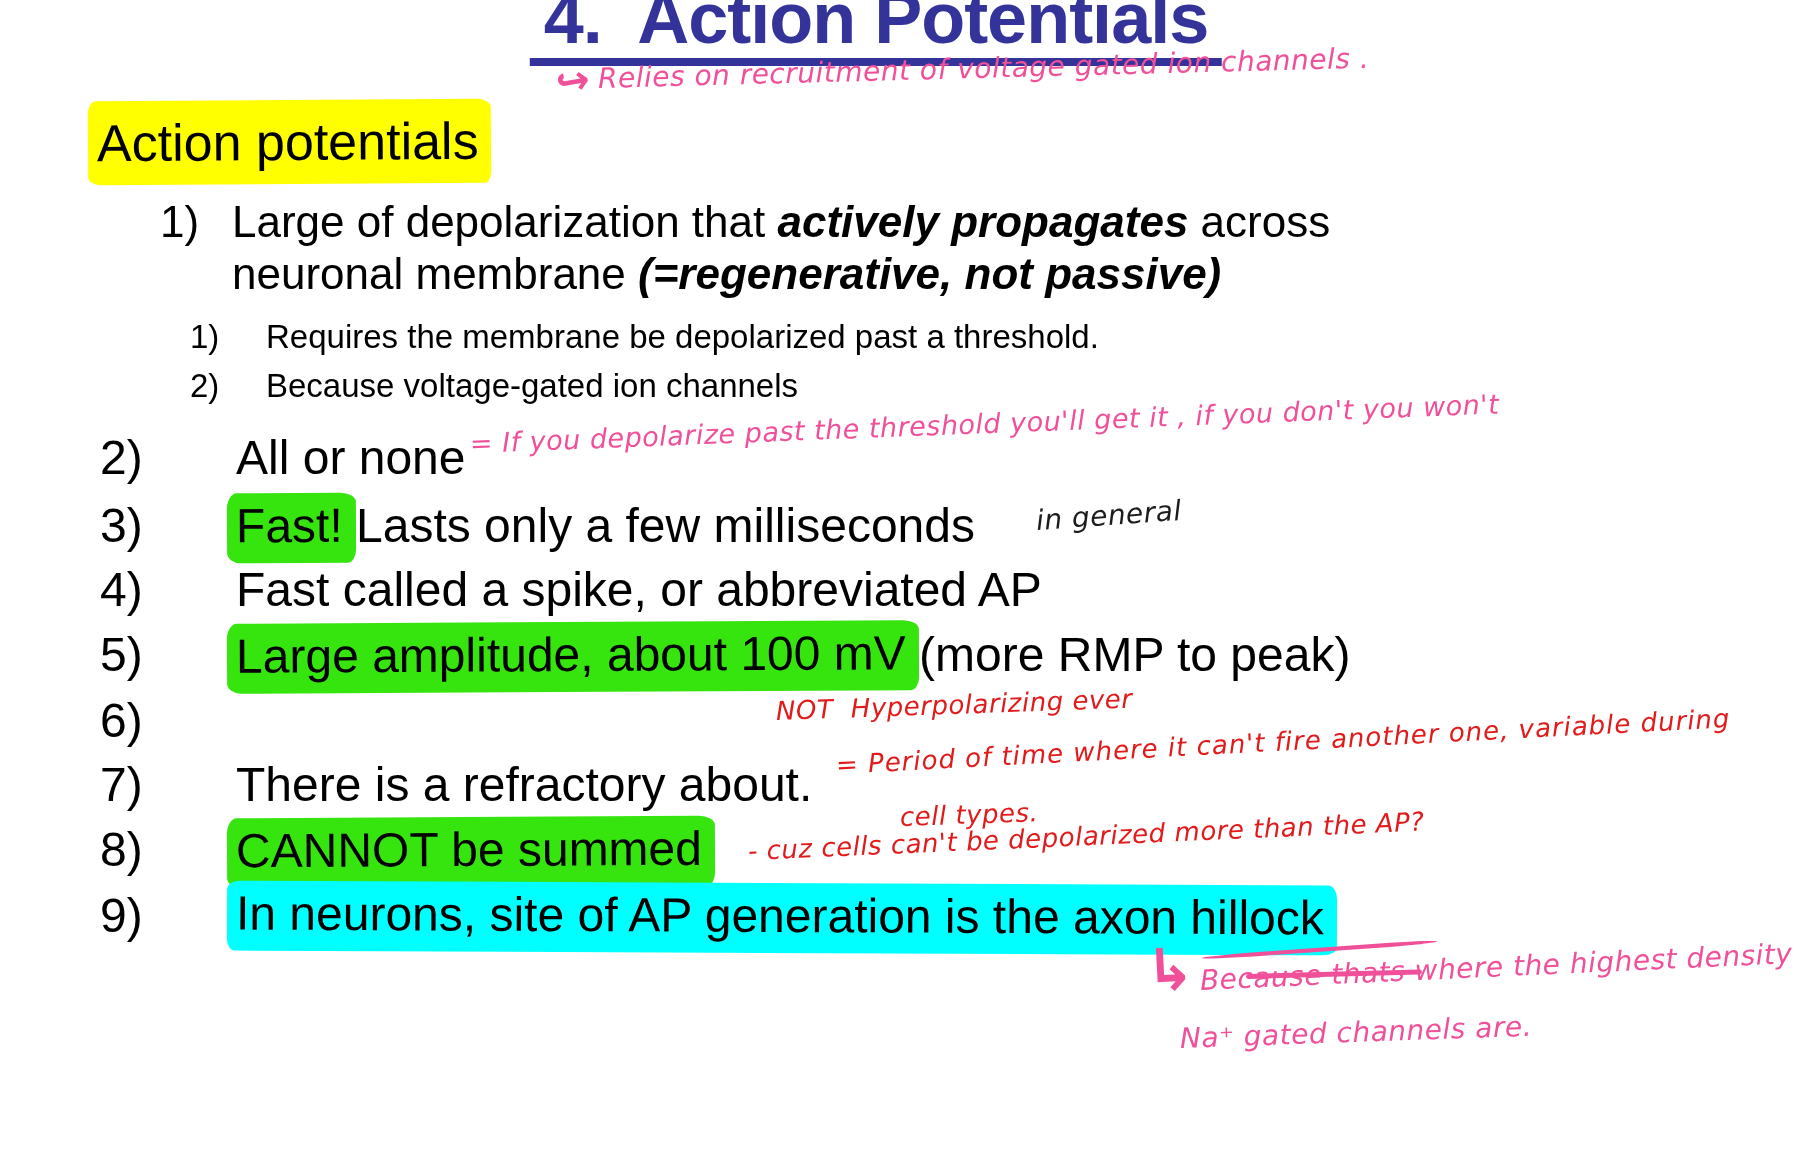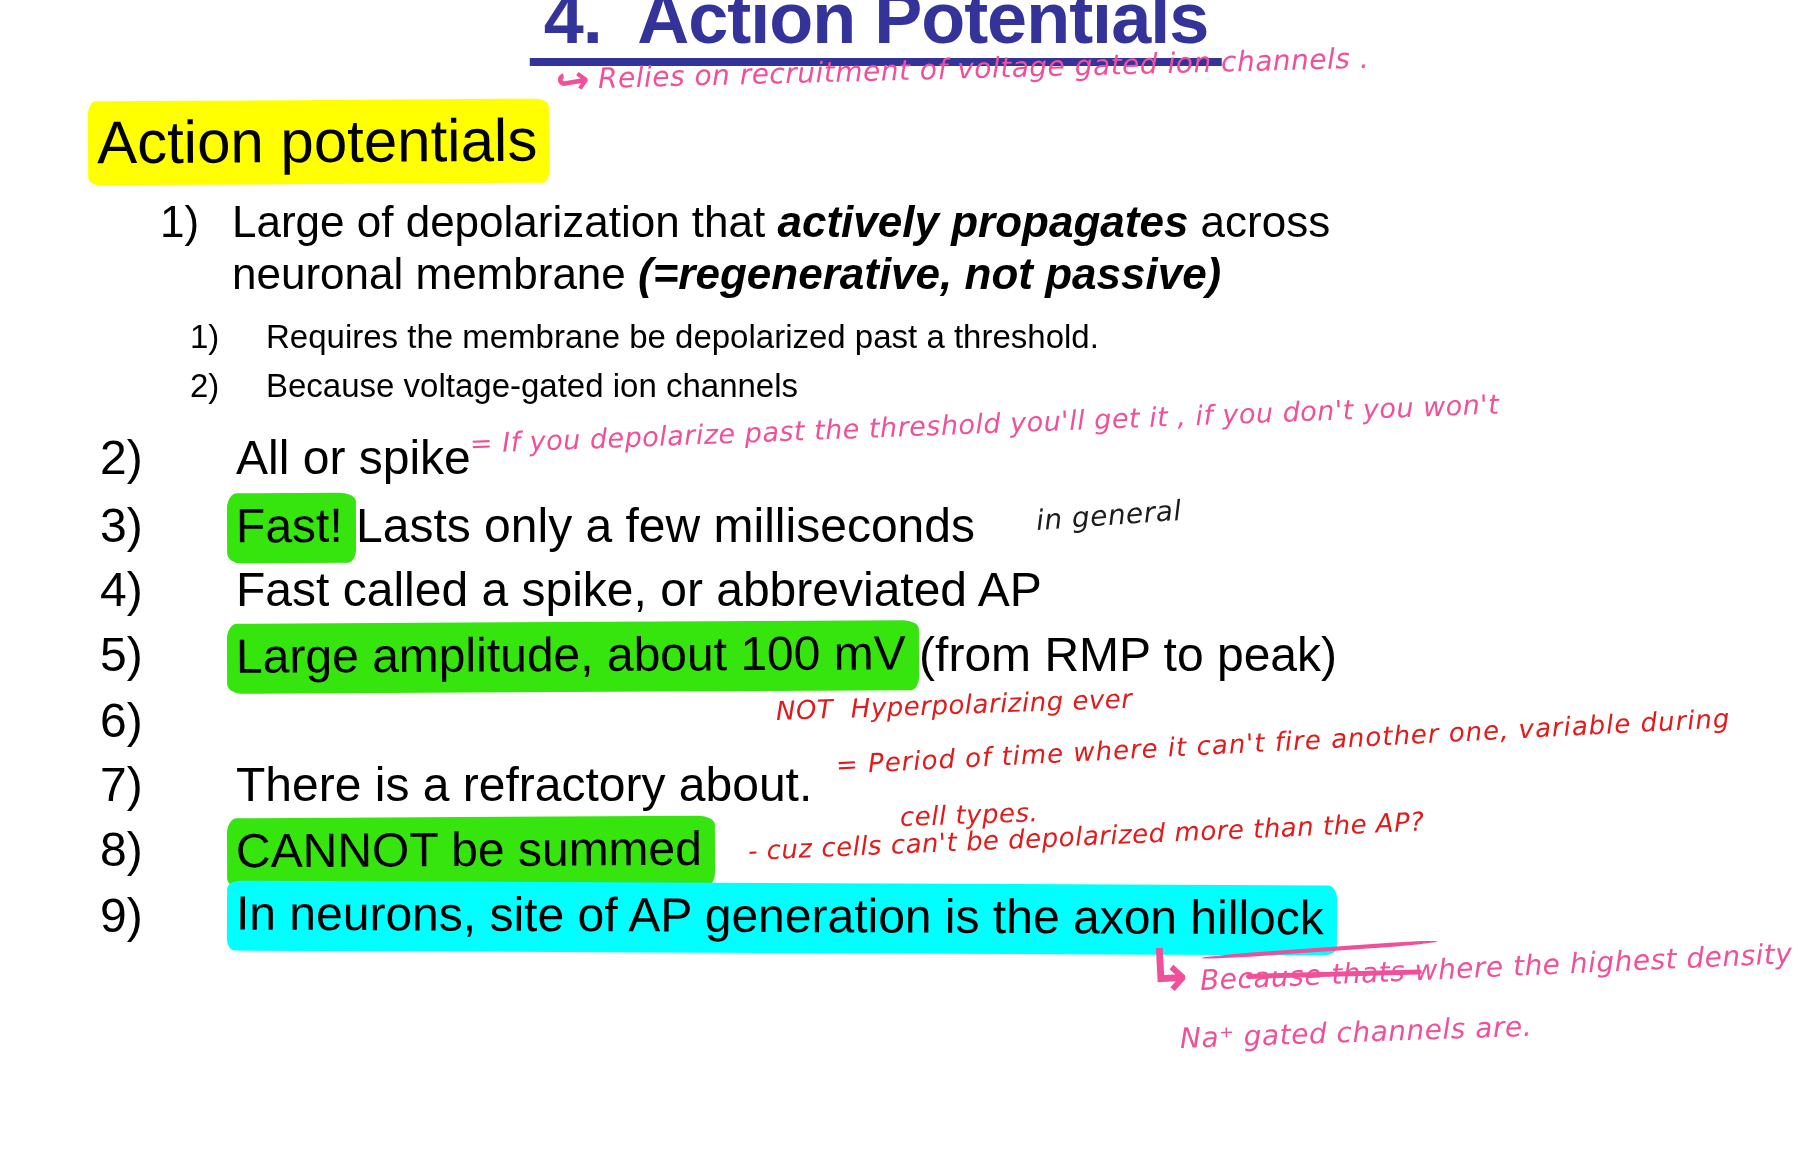--- a/index.html
+++ b/index.html
@@ -7,21 +7,21 @@
     position:relative; width:1796px; height:1167px; overflow:hidden;
     background:#ffffff; font-family:"Liberation Sans", sans-serif; color:#000;
   }
   
   .title-wrap{position:absolute; top:-18px; left:calc(50% - 22px); transform:translateX(-50%); white-space:nowrap;}
   .slide-title{
     display:inline-block; font-size:72px; line-height:72px; font-weight:900; letter-spacing:-1px;
     color:var(--title_navy); border-bottom:8px solid var(--title_navy); padding:0 14px 4px 14px; white-space:pre;
   }
   
-  .heading{position:absolute; left:88px; top:100px; font-size:60px; line-height:64px;}
+  .heading{position:absolute; left:88px; top:100px; font-size:52px; line-height:64px;}
   .hl{display:inline-block;}
   .hl-yellow{background:var(--highlight_yellow); padding:10px 12px 10px 9px; border-radius:8px 14px 6px 12px / 14px 8px 12px 8px; transform:rotate(-0.35deg);}
   .hl-green{background:var(--highlight_green); padding:5px 13px 9px 9px; margin:-5px -13px -9px -9px; border-radius:10px 16px 8px 14px / 16px 9px 14px 10px; transform:rotate(-0.3deg);}
   .hl-cyan{background:var(--highlight_cyan); padding:5px 13px 9px 9px; margin:-5px -13px -9px -9px; border-radius:12px 9px 14px 8px / 9px 14px 8px 12px; transform:rotate(0.25deg);}
   
   .li{position:absolute; line-height:56px;}
   .li .num{position:absolute; left:0; top:0;}
   .li-1{left:160px; top:196px; width:1352px; font-size:44px; line-height:52px;}
   .li-1 .txt{display:block; margin-left:72px;}
   .emph{font-weight:bold; font-style:italic; text-decoration-thickness:3px;}
@@ -81,38 +81,38 @@
     <span class="num">1)</span>
     <span class="txt">Requires the membrane be depolarized past a threshold.</span>
   </div>
   <div class="li li-sub sub2">
     <span class="num">2)</span>
     <span class="txt">Because voltage-gated ion channels</span>
   </div>
 
   <div class="li main li-2">
     <span class="num">2)</span>
-    <span class="txt">All or spike</span>
+    <span class="txt">All or none</span>
   </div>
   <div class="hand ink-pink note-i2">= If you depolarize past the threshold you'll get it , if you don't you won't</div>
 
   <div class="li main li-3">
     <span class="num">3)</span>
     <span class="txt"><span class="hl hl-green"><span>Fast!</span></span><span> Lasts only a few milliseconds</span></span>
   </div>
   <div class="hand ink-dark note-i3">in general</div>
 
   <div class="li main li-4">
     <span class="num">4)</span>
     <span class="txt">Fast called a spike, or abbreviated AP</span>
   </div>
 
   <div class="li main li-5">
     <span class="num">5)</span>
-    <span class="txt"><span class="hl hl-green"><span>Large amplitude, about 100 mV</span></span><span> (from RMP to peak)</span></span>
+    <span class="txt"><span class="hl hl-green"><span>Large amplitude, about 100 mV</span></span><span> (more RMP to peak)</span></span>
   </div>
 
   <div class="li main li-6">
     <span class="num">6)</span>
   </div>
   <div class="hand ink-red note-i6">NOT  Hyperpolarizing ever</div>
 
   <div class="li main li-7">
     <span class="num">7)</span>
     <span class="txt">There is a refractory about.</span>

